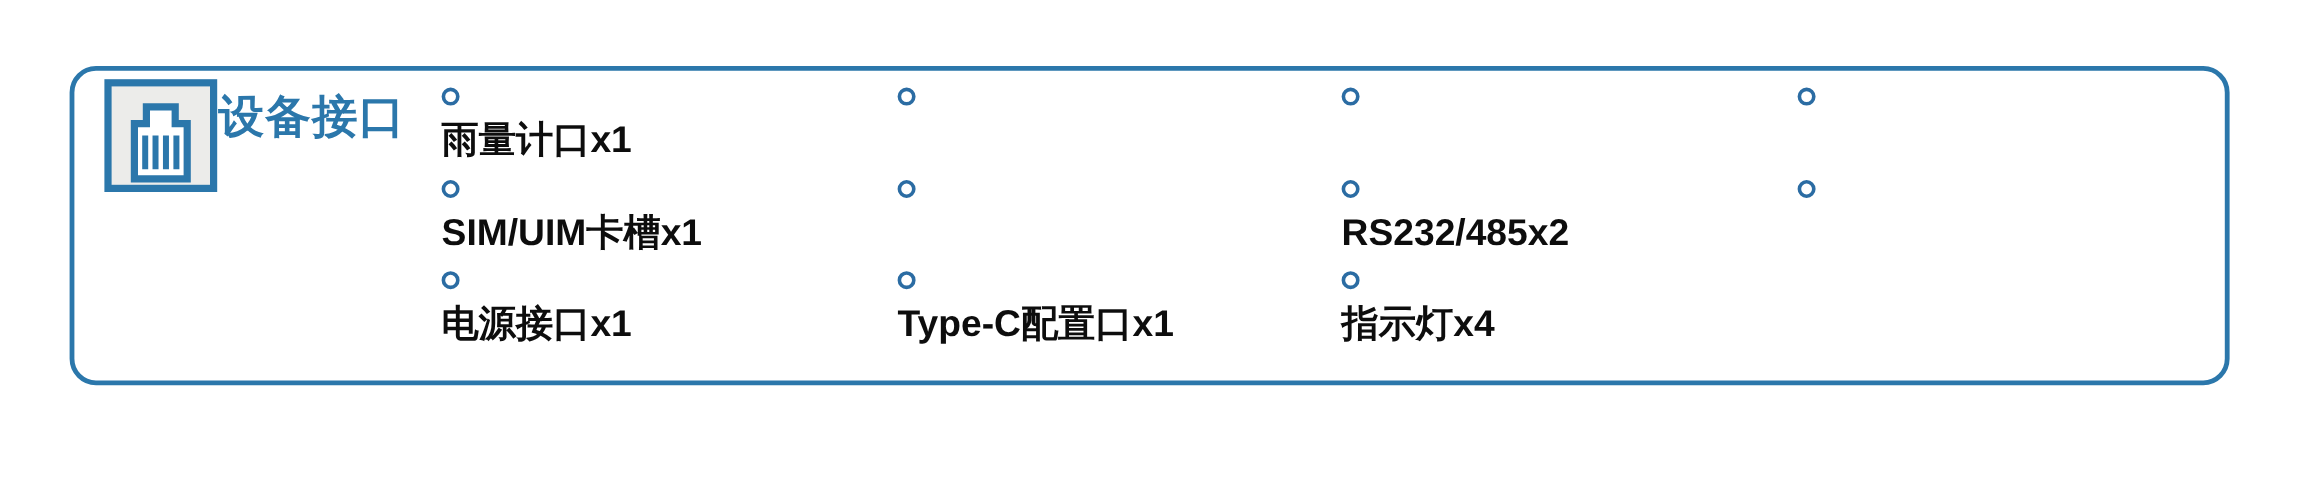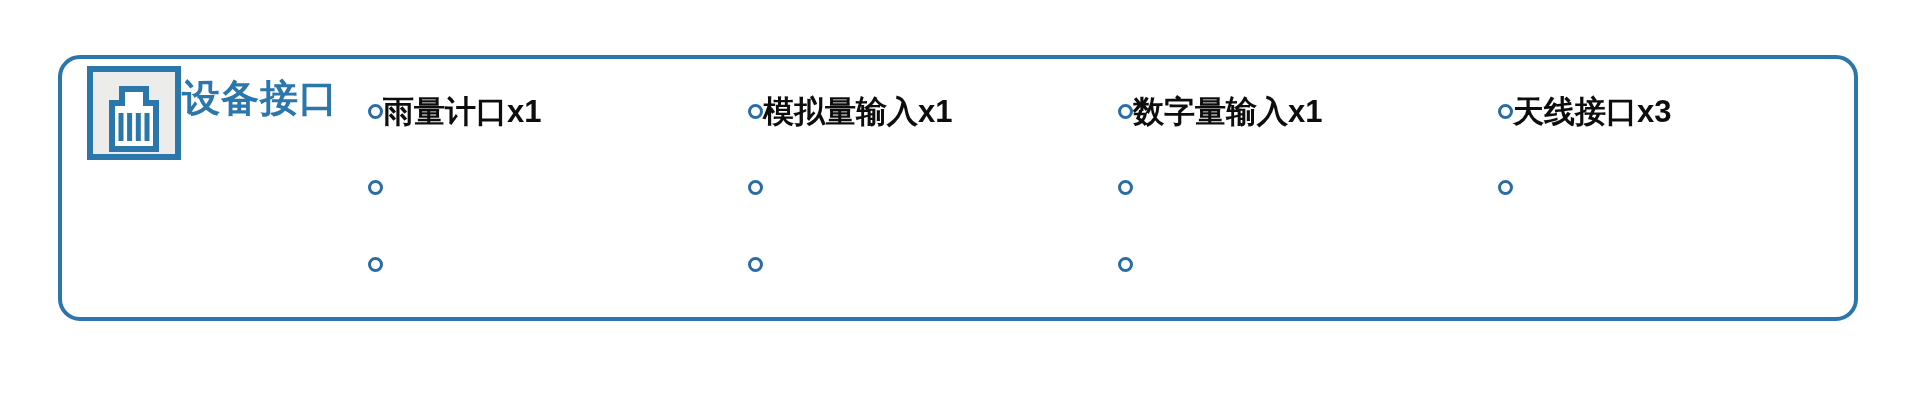--- a/index.html
+++ b/index.html
@@ -63,22 +63,22 @@
     display: grid;
     grid-template-columns: 380px 370px 380px 300px;
     grid-template-rows: repeat(3, 1fr);
     align-content: center;
     padding: 14px 0 14px 6px;
     box-sizing: border-box;
   }
 
   .feature {
     display: flex;
-    flex-direction: row;
-    align-items: center;
+    flex-direction: column;
+    gap: 13px;
     white-space: nowrap;
   }
 
   .bullet {
     flex: 0 0 auto;
     width: 15px;
     height: 15px;
     border-radius: 50%;
     border: 3px solid #2b6ca3;
     box-sizing: border-box;
@@ -115,56 +115,58 @@
 
   <div class="features">
 
     <div class="feature">
       <span class="bullet"></span>
       <span class="feature-label">雨量计口x1</span>
     </div>
 
     <div class="feature">
       <span class="bullet"></span>
-      <span class="feature-label">模拟量输入x1</span>
     </div>
 
     <div class="feature">
       <span class="bullet"></span>
-      <span class="feature-label">数字量输入x1</span>
+    </div>
+
+
+    <div class="feature">
+      <span class="bullet"></span>
     </div>
 
     <div class="feature">
       <span class="bullet"></span>
-      <span class="feature-label">天线接口x3</span>
+      <span class="feature-label">SIM/UIM卡槽x1</span>
     </div>
 
     <div class="feature">
       <span class="bullet"></span>
     </div>
 
     <div class="feature">
       <span class="bullet"></span>
+      <span class="feature-label">RS232/485x2</span>
     </div>
 
     <div class="feature">
       <span class="bullet"></span>
     </div>
 
     <div class="feature">
       <span class="bullet"></span>
+      <span class="feature-label">电源接口x1</span>
     </div>
 
     <div class="feature">
       <span class="bullet"></span>
+      <span class="feature-label">Type-C配置口x1</span>
     </div>
 
     <div class="feature">
       <span class="bullet"></span>
+      <span class="feature-label">指示灯x4</span>
     </div>
-
-    <div class="feature">
-      <span class="bullet"></span>
-    </div>
-
 
   </div>
 </div>
 
 </body></html>

